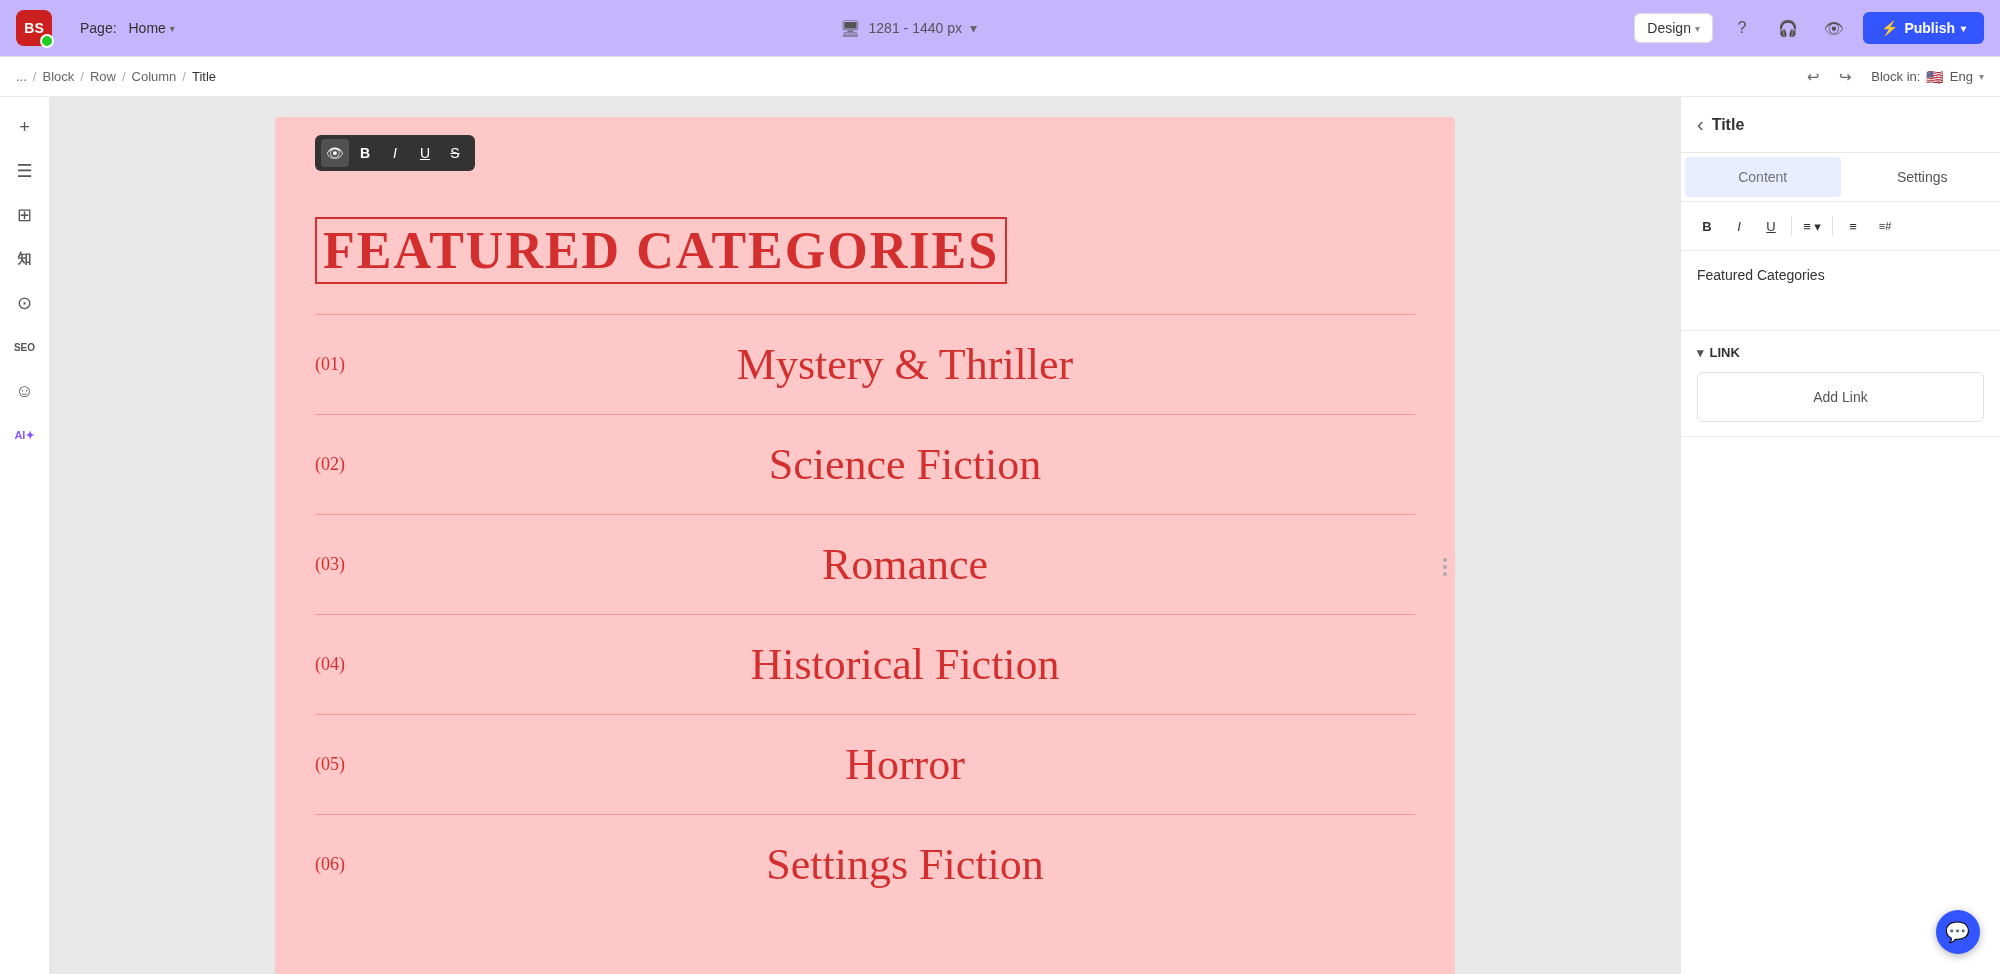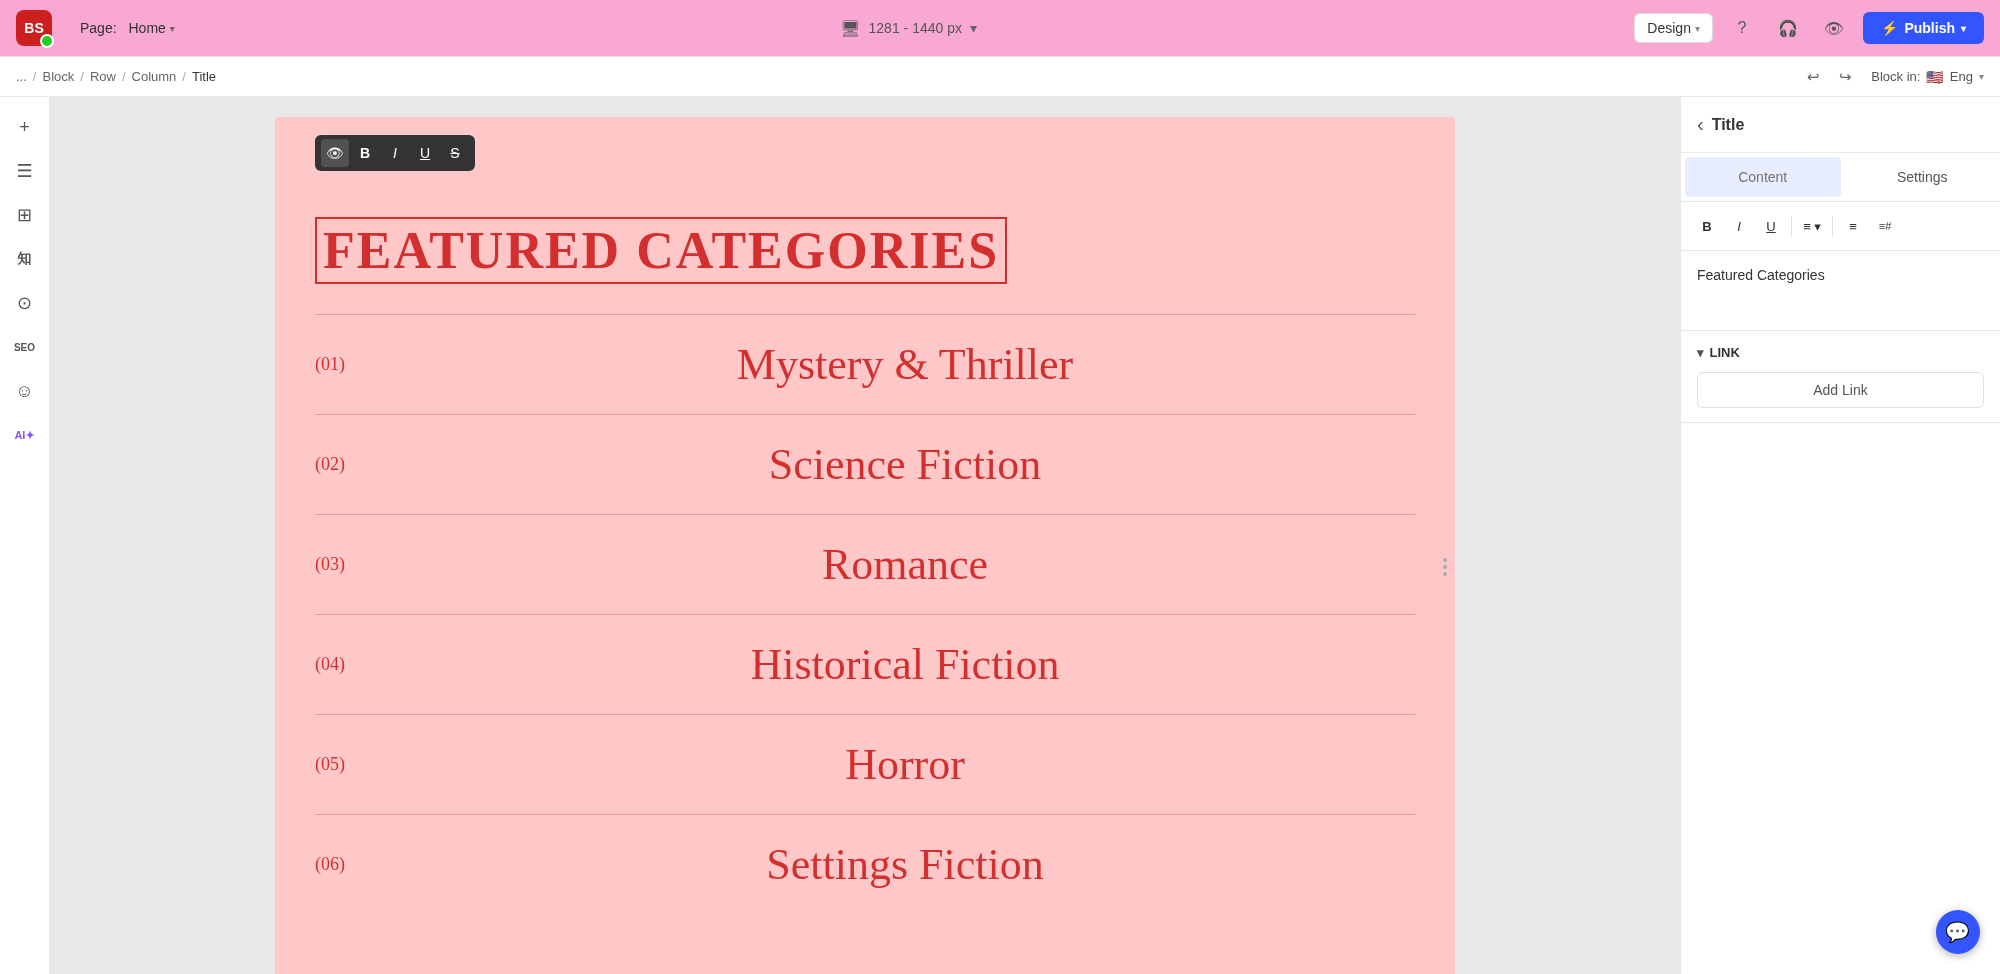--- a/index.html
+++ b/index.html
@@ -1,21 +1,21 @@
 <!DOCTYPE html>
 <html><head>
   <meta charset="utf-8">
   <style>
     * { box-sizing: border-box; margin: 0; padding: 0; }
     body { font-family: -apple-system, BlinkMacSystemFont, 'Segoe UI', sans-serif; background: #f0f0f0; width: 2000px; height: 974px; overflow: hidden; display: flex; flex-direction: column; }
 
     
     .top-bar {
       height: 57px;
-      background: #f9a8d4;
+      background: #c4b5fd;
       border-bottom: 1px solid #e0e0e0;
       display: flex;
       align-items: center;
       padding: 0 16px;
       gap: 12px;
       flex-shrink: 0;
       z-index: 10;
     }
     .logo {
       width: 36px; height: 36px;
@@ -312,21 +312,21 @@
       align-items: center;
       gap: 6px;
       font-size: 13px;
       font-weight: 600;
       color: #333;
       cursor: pointer;
       margin-bottom: 12px;
     }
     .add-link-btn {
       width: 100%;
-      padding: 9px;
+      padding: 16px;
       border: 1px solid #e0e0e0;
       border-radius: 6px;
       background: #fff;
       font-size: 14px;
       color: #555;
       cursor: pointer;
       text-align: center;
     }
 
     

